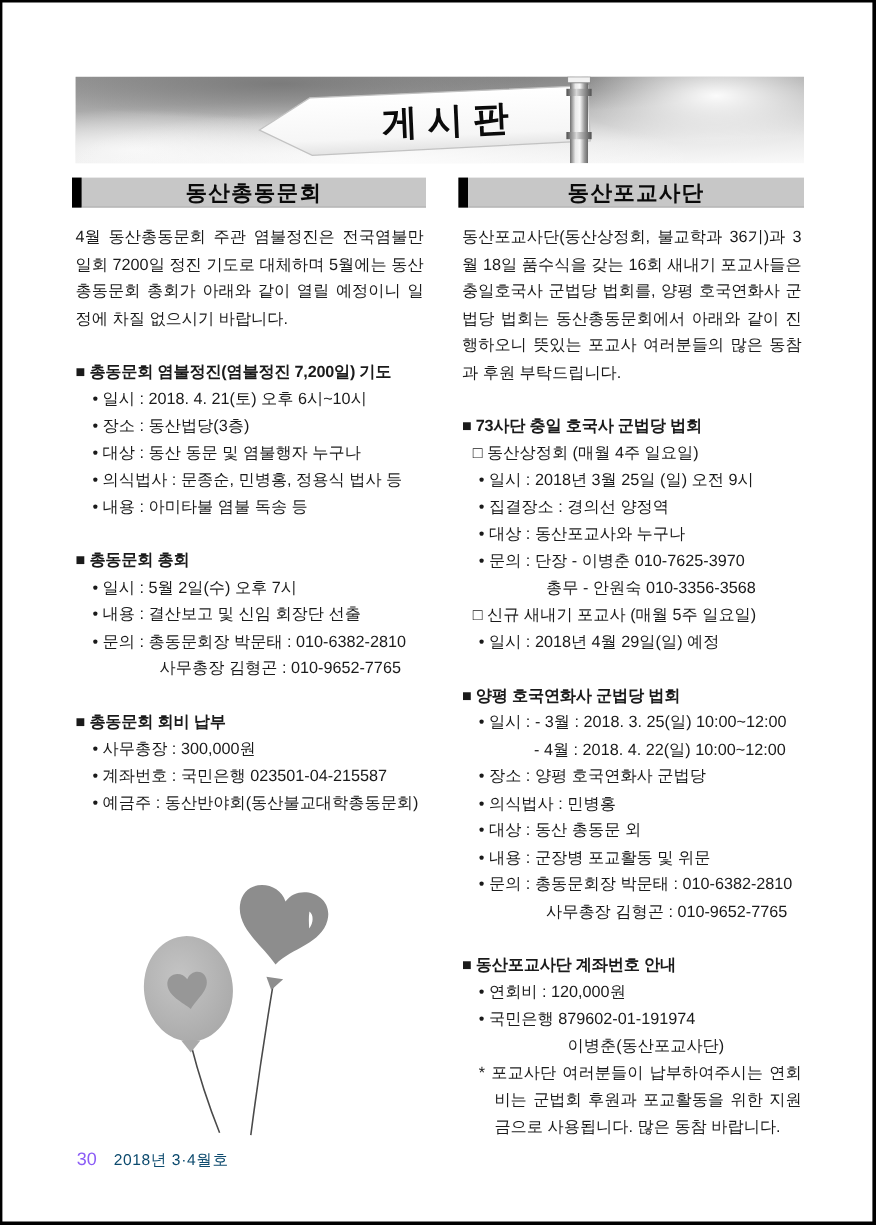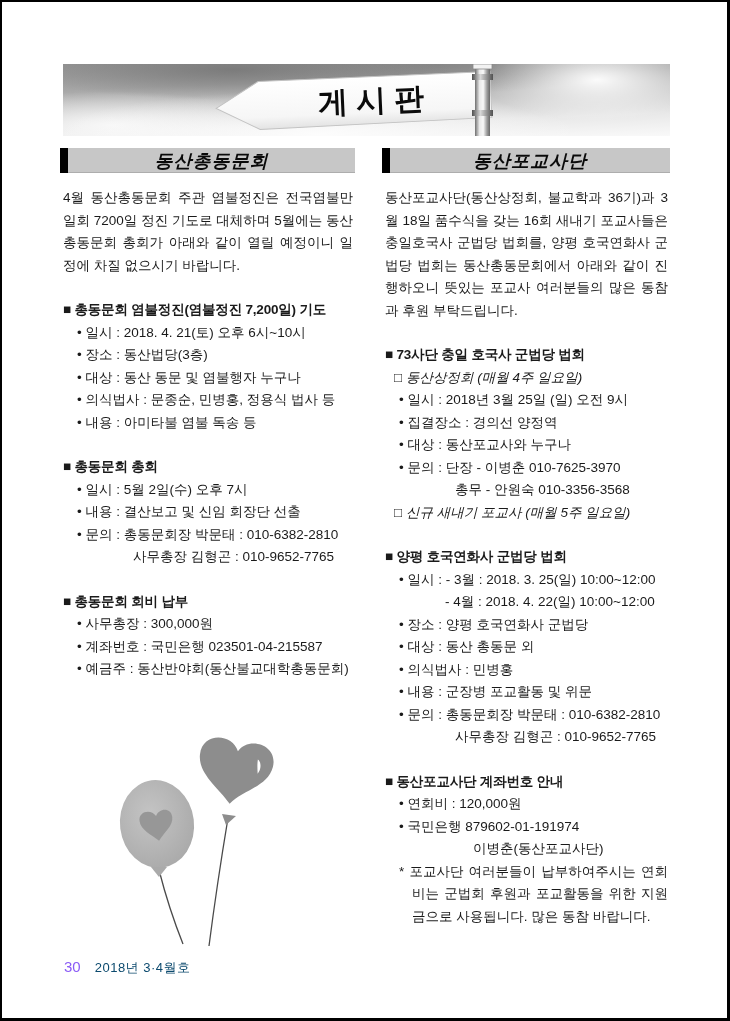--- a/index.html
+++ b/index.html
@@ -30,30 +30,29 @@
 
   
   .col { position:absolute; top:146px; }
   .col-left  { left:58px;  width:295px; }
   .col-right { left:380px; width:288px; }
   .col-header {
     height:25px; background:#c7c7c7; border-left:8px solid #000;
     display:flex; align-items:center; justify-content:center;
     font-weight:bold; font-size:18px; color:#0a0a0a; letter-spacing:1px;
     box-shadow:inset 0 -1px 0 #adadad;
-    font-style:italic;
   }
   .col-body { padding:14px 2px 0 3px; font-size:13.5px; line-height:22.5px; }
   .intro { text-align:justify; margin-bottom:22px; }
   .section { margin-top:22px; }
   .section:first-child { margin-top:0; }
   .sec-title { font-weight:bold; letter-spacing:-0.2px; }
   .line { }
   .line.bullet   { padding-left:14px; }
-  .line.box      { padding-left:9px;font-style:italic; }
+  .line.box      { padding-left:9px; }
   .line.cont     { padding-left:70px; }
   .line.cont2    { padding-left:60px; }
   .line.cont3    { padding-left:88px; }
   .line.note     { padding-left:14px; }
   .line.notewrap { padding-left:27px; text-indent:-13px; text-align:justify; }
 
   
   .balloons { position:absolute; left:75px; top:722px; }
 
   
@@ -144,28 +143,29 @@
       <div id="right-sections">
           <div class="section">
             <div class="sec-title">■ 73사단 충일 호국사 군법당 법회</div>
             <div class="line box">□ 동산상정회 (매월 4주 일요일)</div>
             <div class="line bullet">• 일시 : 2018년 3월 25일 (일) 오전 9시</div>
             <div class="line bullet">• 집결장소 : 경의선 양정역</div>
             <div class="line bullet">• 대상 : 동산포교사와 누구나</div>
             <div class="line bullet">• 문의 : 단장 - 이병춘 010-7625-3970</div>
             <div class="line cont">총무 - 안원숙 010-3356-3568</div>
             <div class="line box">□ 신규 새내기 포교사 (매월 5주 일요일)</div>
+            <div class="line bullet">• 일시 : 2018년 4월 29일(일) 예정</div>
           </div>
           <div class="section">
             <div class="sec-title">■ 양평 호국연화사 군법당 법회</div>
             <div class="line bullet">• 일시 : - 3월 : 2018. 3. 25(일) 10:00~12:00</div>
             <div class="line cont2">- 4월 : 2018. 4. 22(일) 10:00~12:00</div>
             <div class="line bullet">• 장소 : 양평 호국연화사 군법당</div>
+            <div class="line bullet">• 의식법사 : 민병홍</div>
             <div class="line bullet">• 대상 : 동산 총동문 외</div>
-            <div class="line bullet">• 의식법사 : 민병홍</div>
             <div class="line bullet">• 내용 : 군장병 포교활동 및 위문</div>
             <div class="line bullet">• 문의 : 총동문회장 박문태 : 010-6382-2810</div>
             <div class="line cont">사무총장 김형곤  : 010-9652-7765</div>
           </div>
           <div class="section">
             <div class="sec-title">■ 동산포교사단 계좌번호 안내</div>
             <div class="line bullet">• 연회비 : 120,000원</div>
             <div class="line bullet">• 국민은행 879602-01-191974</div>
             <div class="line cont3">이병춘(동산포교사단)</div>
             <div class="line notewrap">* 포교사단 여러분들이 납부하여주시는 연회비는 군법회 후원과 포교활동을 위한 지원금으로 사용됩니다. 많은 동참 바랍니다.</div>

